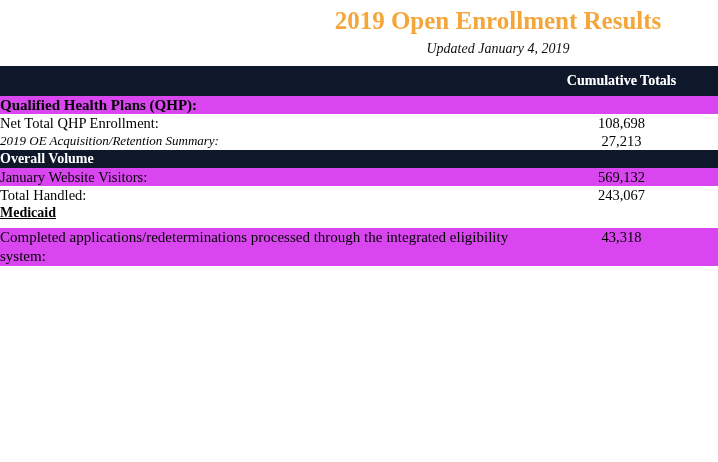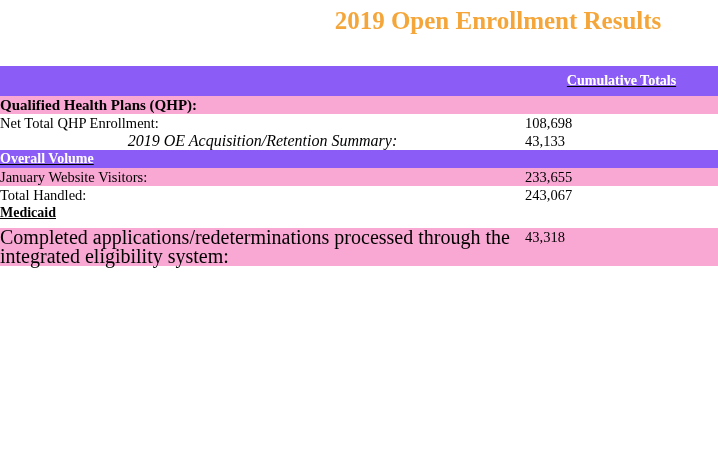--- a/index.html
+++ b/index.html
@@ -62,32 +62,32 @@
   }
   #results-table col.label-col { width: 525px; }
   #results-table col.value-col { width: 193px; }
 
   #results-table td {
     padding: 0;
     vertical-align: top;
     border: none;
   }
 
-  .row-orange  { background: #8b5cf6; text-decoration: underline; }
-  .row-gray    { background: #f9a8d4; }
+  .row-orange  { background: #0f172a; }
+  .row-gray    { background: #d946ef; }
   .row-white   { background: #FFFFFF; padding-left: 33px; }
 
   .cell-label {
     padding: 5px 0 5px 18px;
     font-size: 14.5px;
     line-height: 18px;
   }
   .cell-value {
     padding: 5px 0 5px 0;
-    text-align: left;
+    text-align: center;
     font-size: 14.5px;
     line-height: 18px;
   }
 
   
   .colhead-spacer { height: 30px; }
   .colhead-value {
     height: 30px;
     text-align: center;
     color: #FFFFFF;
@@ -116,43 +116,43 @@
   .subsection-label {
     font-weight: bold;
     font-size: 14px;
     padding: 7px 0 7px 18px;
     line-height: 18px;
     text-decoration: underline;
   }
 
   .italic-label {
     font-style: italic;
-    font-size: 16px;
+    font-size: 13px;
     line-height: 18px;
     padding: 6px 0 8px 18px;
     max-width: 190px;
-    text-align: center;
   }
   .wrap-label {
-    font-size: 20px;
+    font-size: 15px;
     line-height: 19px;
     padding: 7px 0 9px 18px;
     max-width: 205px;
     margin-top: 24px;
   }
   .value-top {
     padding-top: 7px;
   }
   .spacer-row td { height: 6px; padding: 0; }
 </style>
 </head>
 <body>
 
 <div id="header-block">
   <div id="page-title">2019 Open Enrollment Results</div>
+  <div id="page-subtitle">Updated January 4, 2019</div>
 </div>
 
 <table id="results-table">
   <colgroup>
     <col class="label-col">
     <col class="value-col">
   </colgroup>
   <tbody>
 
     <tr class="row-orange">
@@ -165,31 +165,31 @@
       <td class="cell-value"></td>
     </tr>
 
     <tr class="row-white">
       <td class="cell-label">Net Total QHP Enrollment:</td>
       <td class="cell-value">108,698</td>
     </tr>
 
     <tr class="row-white">
       <td class="italic-label">2019 OE Acquisition/Retention Summary:</td>
-      <td class="cell-value value-top">43,133</td>
+      <td class="cell-value value-top">27,213</td>
     </tr>
 
     <tr class="row-orange">
       <td class="section-label-light">Overall Volume</td>
       <td class="cell-value"></td>
     </tr>
 
     <tr class="row-gray">
       <td class="cell-label">January Website Visitors:</td>
-      <td class="cell-value">233,655</td>
+      <td class="cell-value">569,132</td>
     </tr>
 
     <tr class="row-white">
       <td class="cell-label">Total Handled:</td>
       <td class="cell-value">243,067</td>
     </tr>
 
     <tr class="row-white">
       <td class="subsection-label">Medicaid</td>
       <td class="cell-value"></td>

